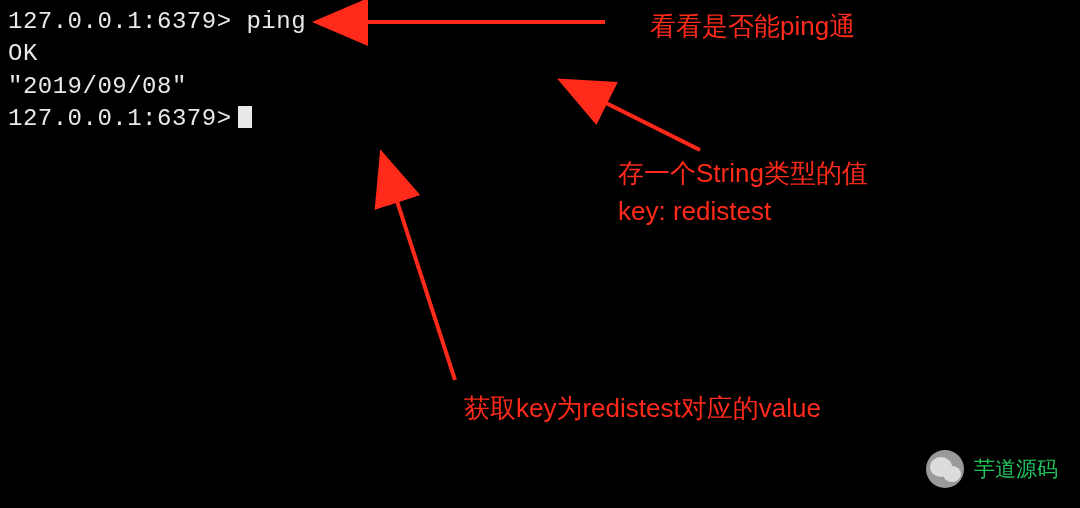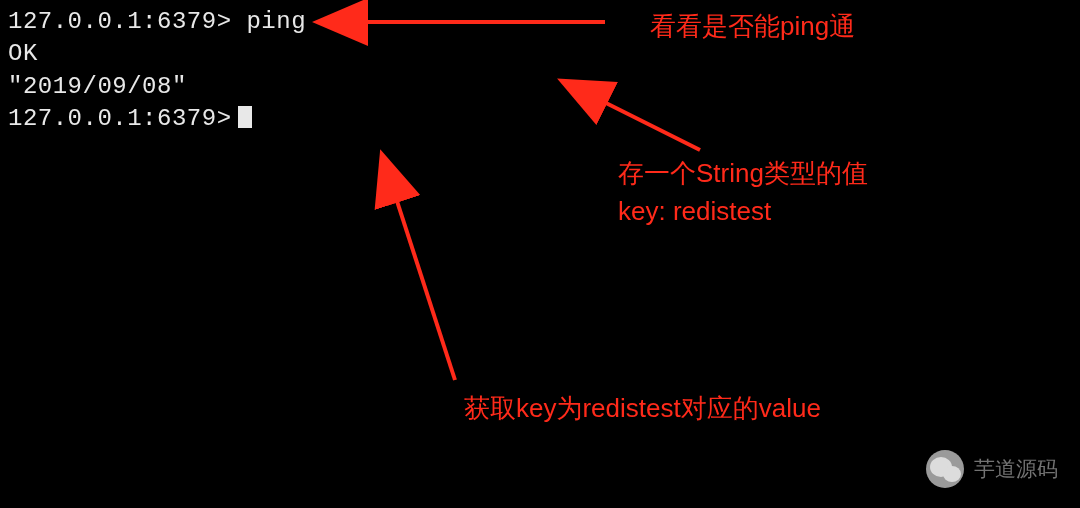--- a/index.html
+++ b/index.html
@@ -70,21 +70,21 @@
       content: "";
       position: absolute;
       background: #dcdcdc;
     }
     .wm-icon .bubble {
       position: absolute;
       border-radius: 50%;
       background: #dcdcdc;
     }
     .wm-text {
-      color: #737373;
+      color: #22c55e;
       font-family: "Microsoft YaHei", sans-serif;
       font-size: 21px;
     }
   </style>
 </head>
 <body>
 
 <div class="terminal">
   <div class="terminal-line"><span class="prompt">127.0.0.1:6379&gt;</span><span class="cmd"> ping</span></div>
   <div class="terminal-line">OK</div>

